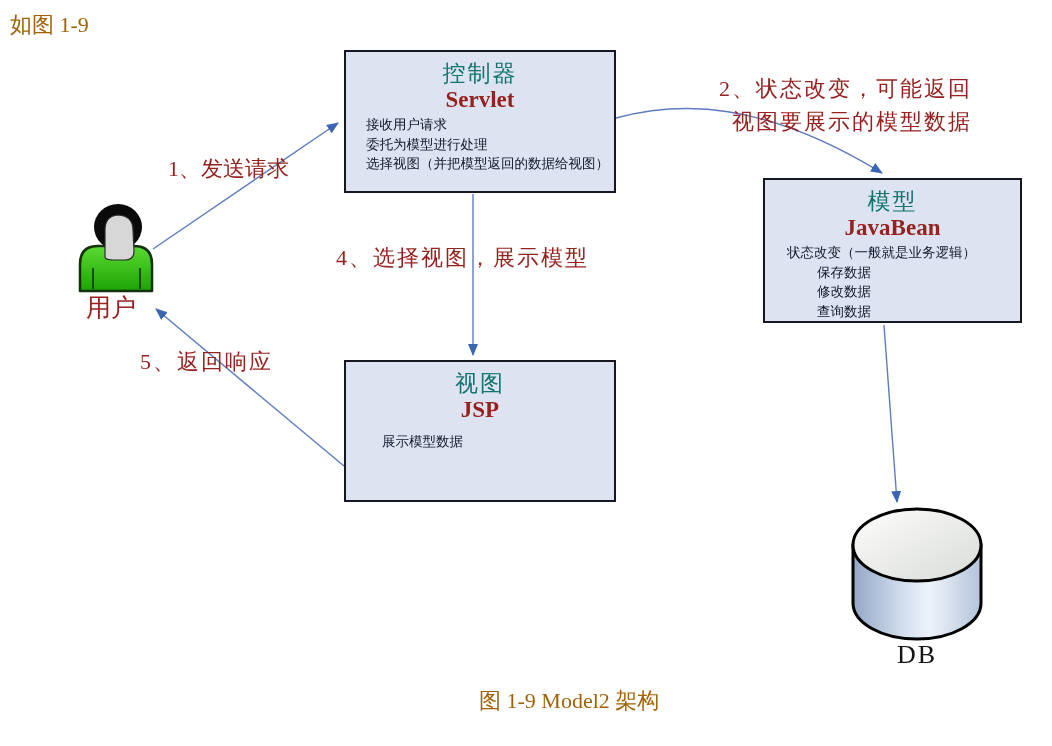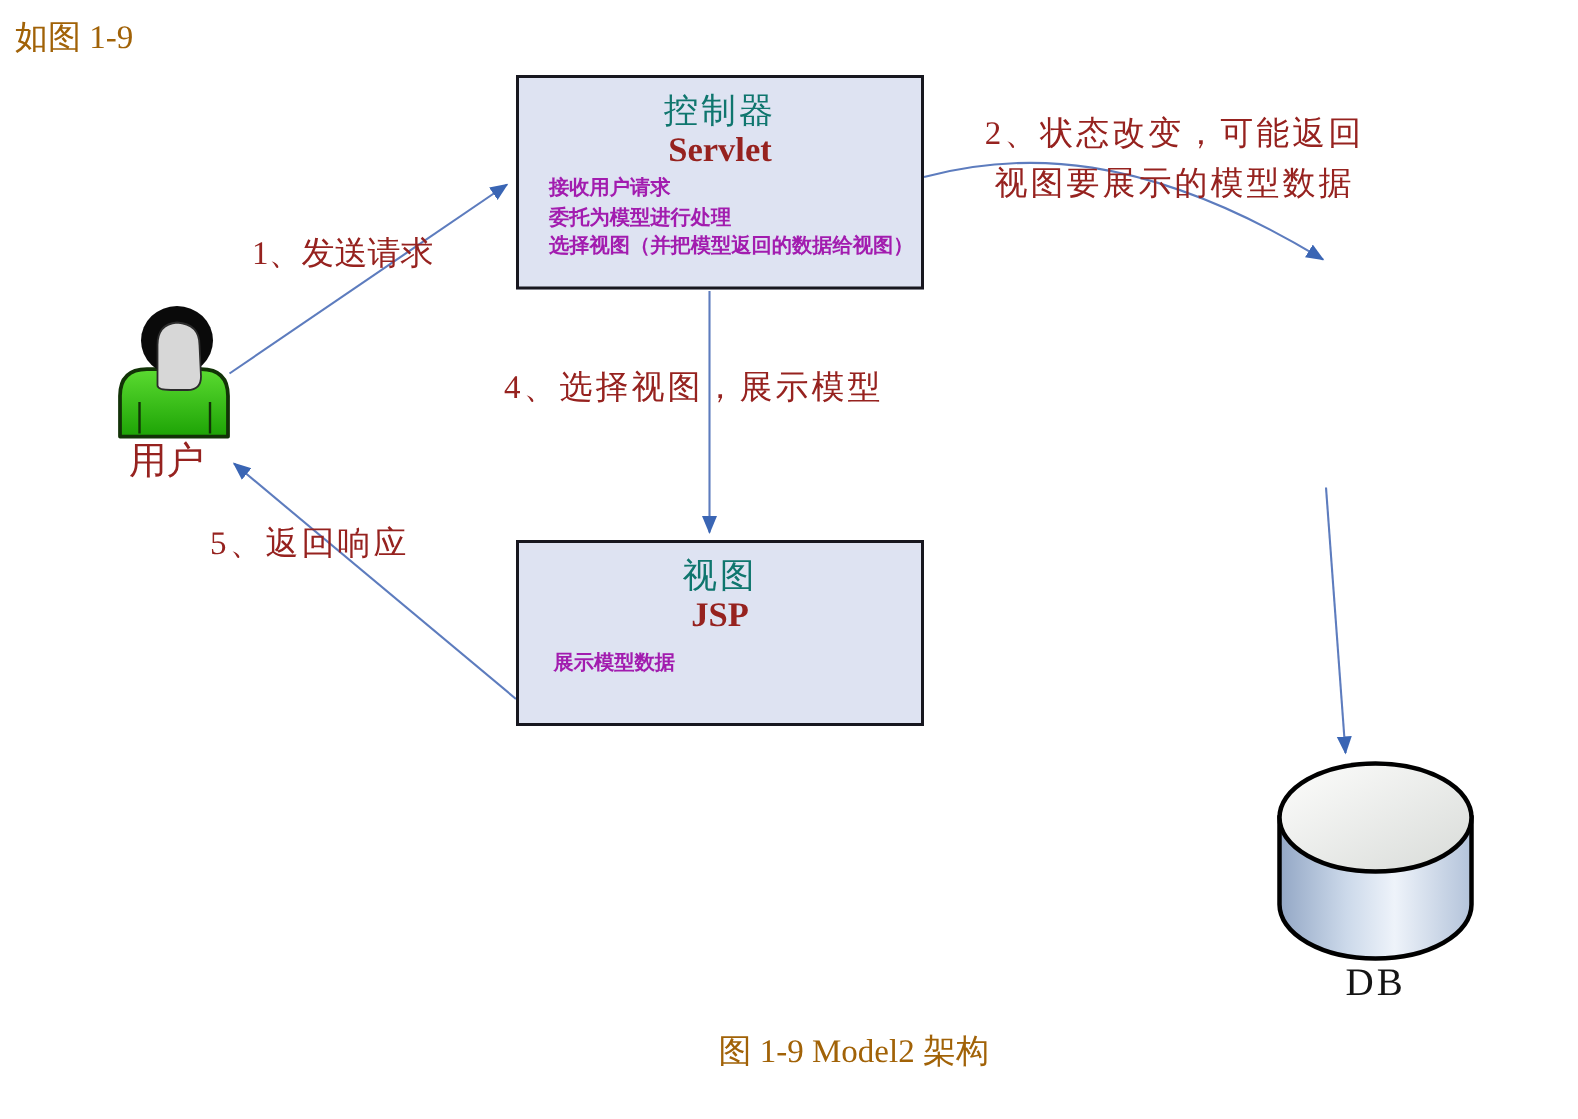--- a/index.html
+++ b/index.html
@@ -12,31 +12,31 @@
   .node{
     position:absolute;background:#dee3f2;border:2px solid #17171f;box-sizing:border-box;
   }
   .node-title{
     text-align:center;color:#0f766e;font-size:23px;line-height:27px;margin-top:8px;
     letter-spacing:2px;
   }
   .node-subtitle{
     text-align:center;color:#96221f;font-size:23px;line-height:26px;font-weight:bold;
   }
-  .node-body{font-size:13.5px;line-height:19.5px;color:#a21caf;margin-top:2px;white-space:nowrap;font-weight:bold;}
+  .node-body{font-size:13.5px;line-height:19.5px;color:#0f172a;margin-top:2px;white-space:nowrap;}
   .node-body div{white-space:nowrap;}
   #node-controller .node-body{padding-left:20px;}
   #node-model .node-body{padding-left:22px;}
   #node-model .node-body .indent{padding-left:30px;}
-  #node-view .node-body{padding-left:23px;margin-top:9px;}
+  #node-view .node-body{padding-left:36px;margin-top:9px;}
   .red-label{
     position:absolute;color:#96221f;font-size:22px;white-space:nowrap;line-height:26px;
   }
   .spread{letter-spacing:2px;}
-  #edge2-label{width:334px;text-align:center;line-height:33px;}
+  #edge2-label{width:334px;text-align:right;line-height:33px;padding-left:22px;}
   #user-label{font-size:25px;}
   #db-label{
     position:absolute;color:#141414;font-size:26px;letter-spacing:2px;white-space:nowrap;
   }
   .doc-text{position:absolute;color:#a16207;font-size:22px;white-space:nowrap;}
 </style>
 </head>
 <body>
 
 <div id="stage">
@@ -87,22 +87,32 @@
   <div id="node-controller" class="node" style="left:344px;top:50px;width:272px;height:143px;">
     <div class="node-title">控制器</div>
     <div class="node-subtitle">Servlet</div>
     <div class="node-body">
       <div>接收用户请求</div>
       <div>委托为模型进行处理</div>
       <div>选择视图（并把模型返回的数据给视图）</div>
     </div>
   </div>
 
+  <div id="node-model" class="node" style="left:763px;top:178px;width:259px;height:145px;">
+    <div class="node-title">模型</div>
+    <div class="node-subtitle">JavaBean</div>
+    <div class="node-body">
+      <div>状态改变（一般就是业务逻辑）</div>
+      <div class="indent">保存数据</div>
+      <div class="indent">修改数据</div>
+      <div class="indent">查询数据</div>
+    </div>
+  </div>
 
-  <div id="node-view" class="node" style="left:344px;top:360px;width:272px;height:124px;">
+  <div id="node-view" class="node" style="left:344px;top:360px;width:272px;height:142px;">
     <div class="node-title">视图</div>
     <div class="node-subtitle">JSP</div>
     <div class="node-body">
       <div>展示模型数据</div>
     </div>
   </div>
 
   <div class="red-label" id="edge1-label" style="left:168px;top:156px;text-align:right;">1、发送请求</div>
 
   <div class="red-label spread" id="edge2-label" style="left:616px;top:72px;">

